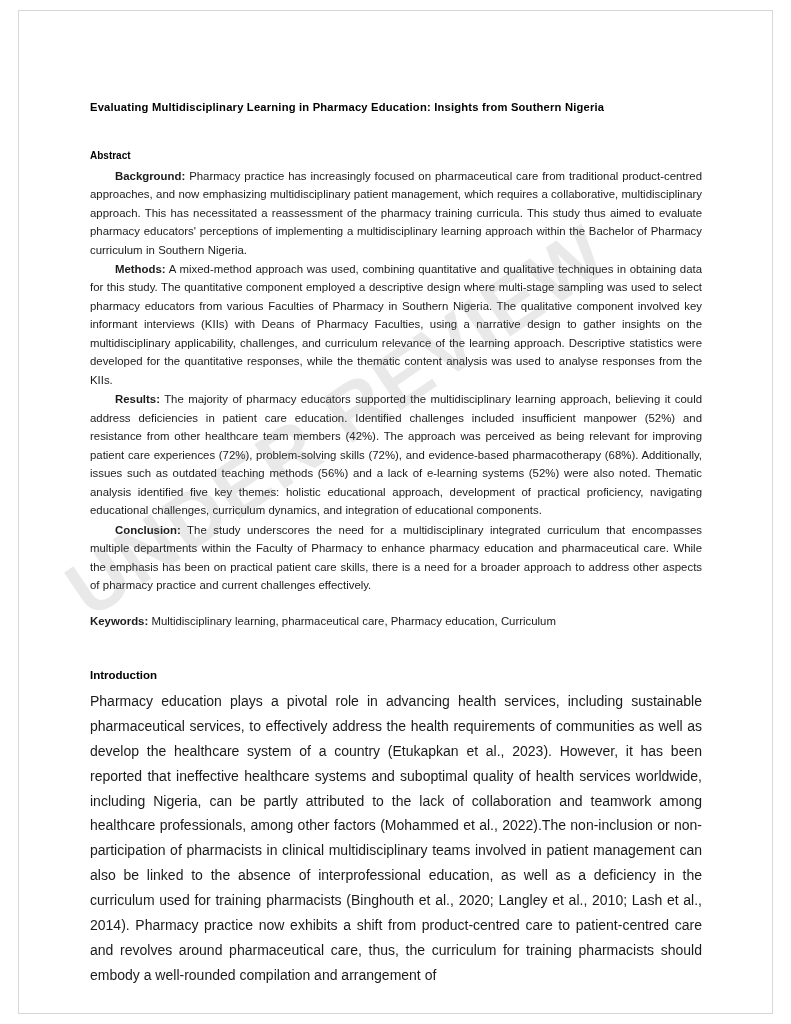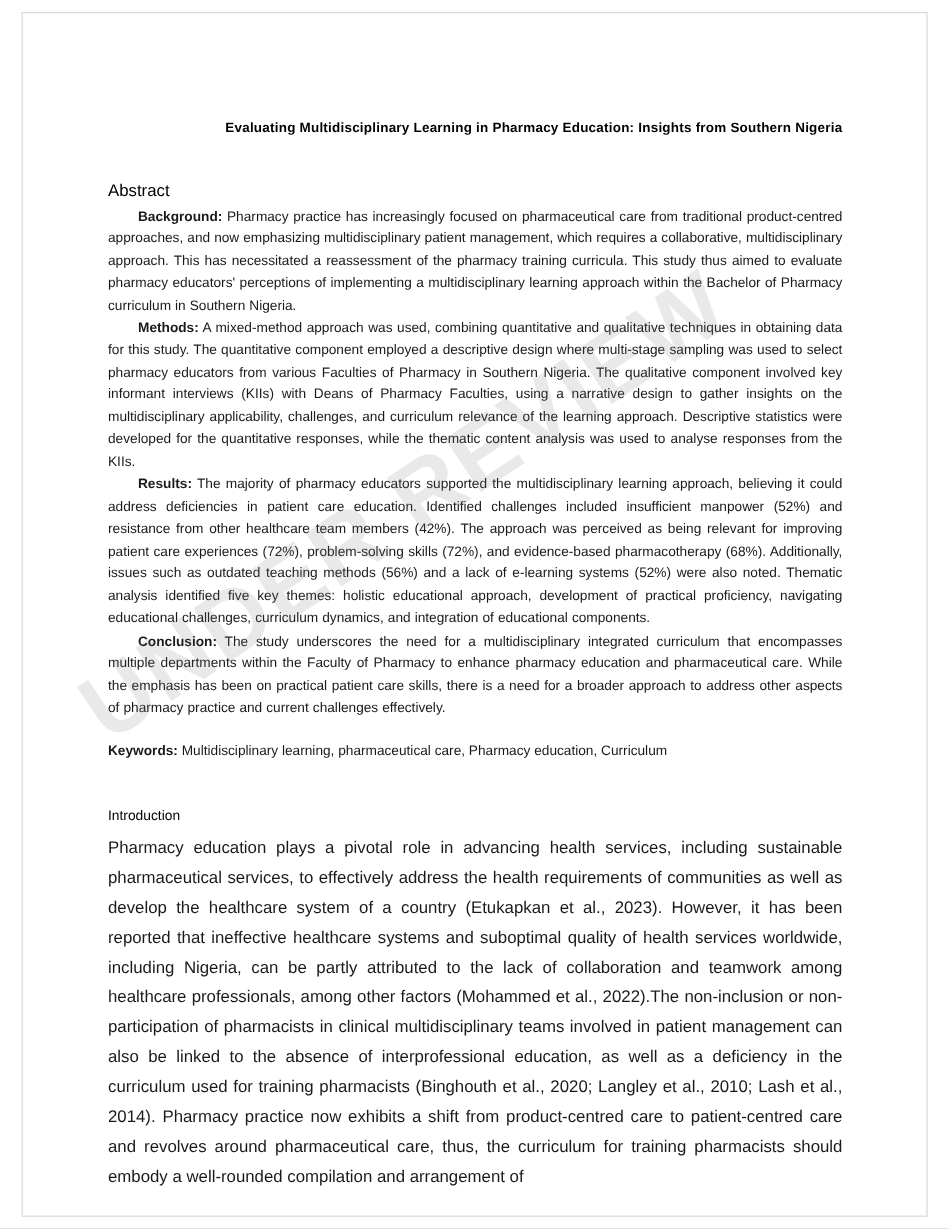--- a/index.html
+++ b/index.html
@@ -31,29 +31,29 @@
   }
   .content {
     position: absolute;
     left: 90px;
     top: 100px;
     width: 612px;
   }
   .doc-title {
     font-size: 11.2px;
     font-weight: bold;
-    text-align: right;
+    text-align: left;
     color: #000;
     letter-spacing: 0.2px;
     margin: 0 0 34px 0;
     line-height: 1.4;
   }
   .section-heading {
-    font-size: 14px;
-    font-weight: normal;
+    font-size: 10px;
+    font-weight: bold;
     color: #000;
     margin: 0 0 6px 0;
   }
   .para {
     font-size: 11.4px;
     line-height: 1.62;
     text-align: justify;
     color: #1a1a1a;
     margin: 0 0 1px 0;
     word-spacing: 0.2px;
@@ -64,21 +64,21 @@
   }
   .keywords {
     font-size: 11.4px;
     line-height: 1.62;
     text-align: left;
     color: #1a1a1a;
     margin: 18px 0 0 0;
   }
   .intro-heading {
     font-size: 11.5px;
-    font-weight: normal;
+    font-weight: bold;
     color: #000;
     margin: 38px 0 8px 0;
   }
   .intro-para {
     font-size: 14px;
     line-height: 1.78;
     text-align: justify;
     color: #1a1a1a;
     margin: 0;
   }

